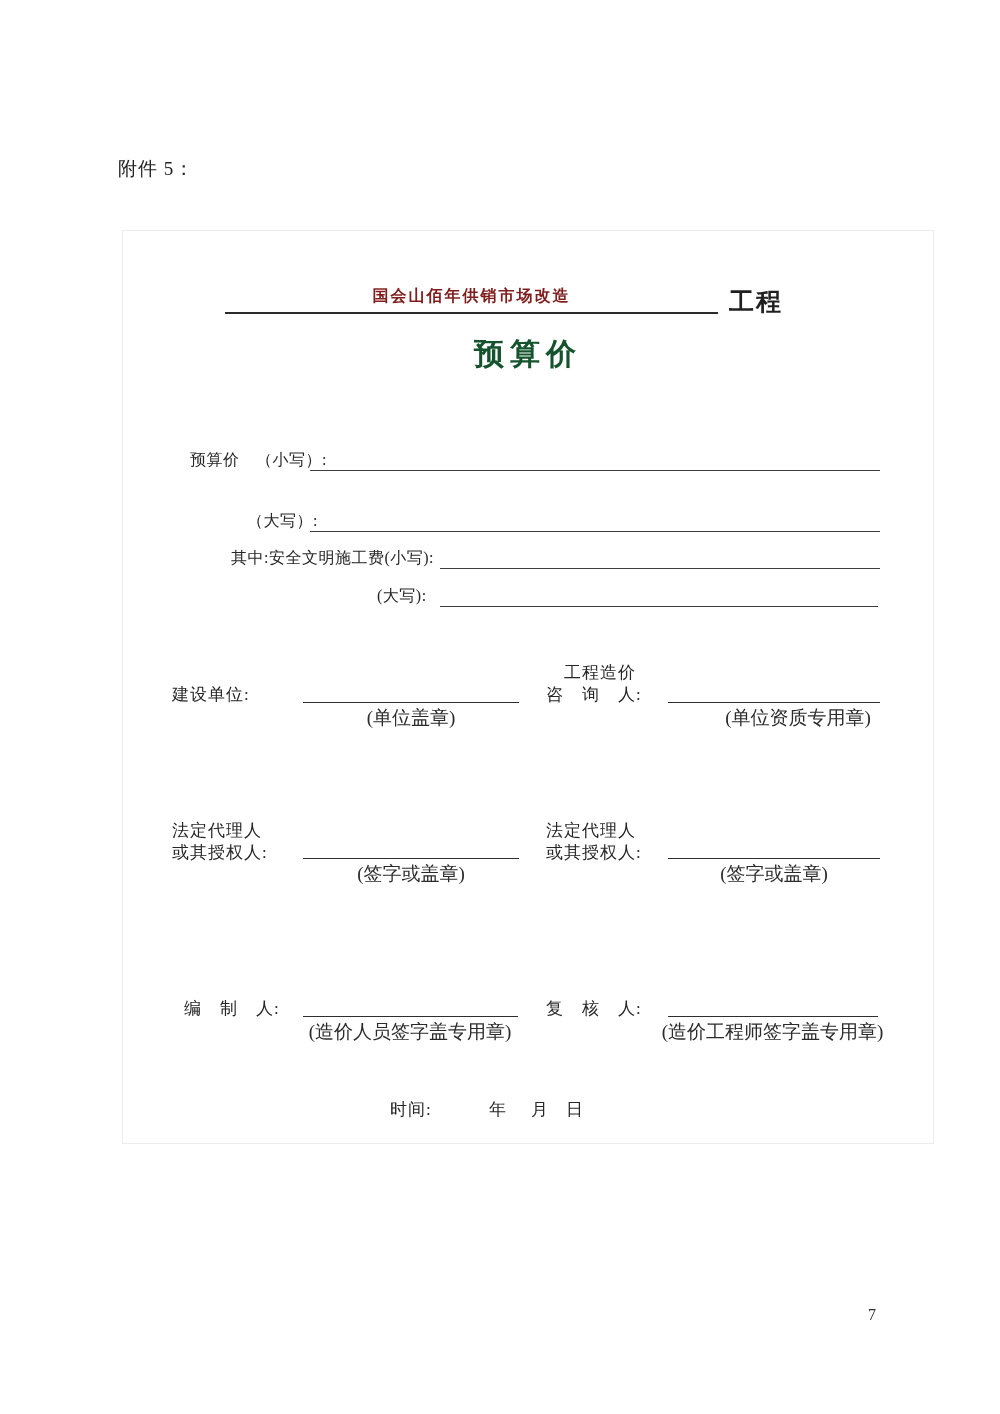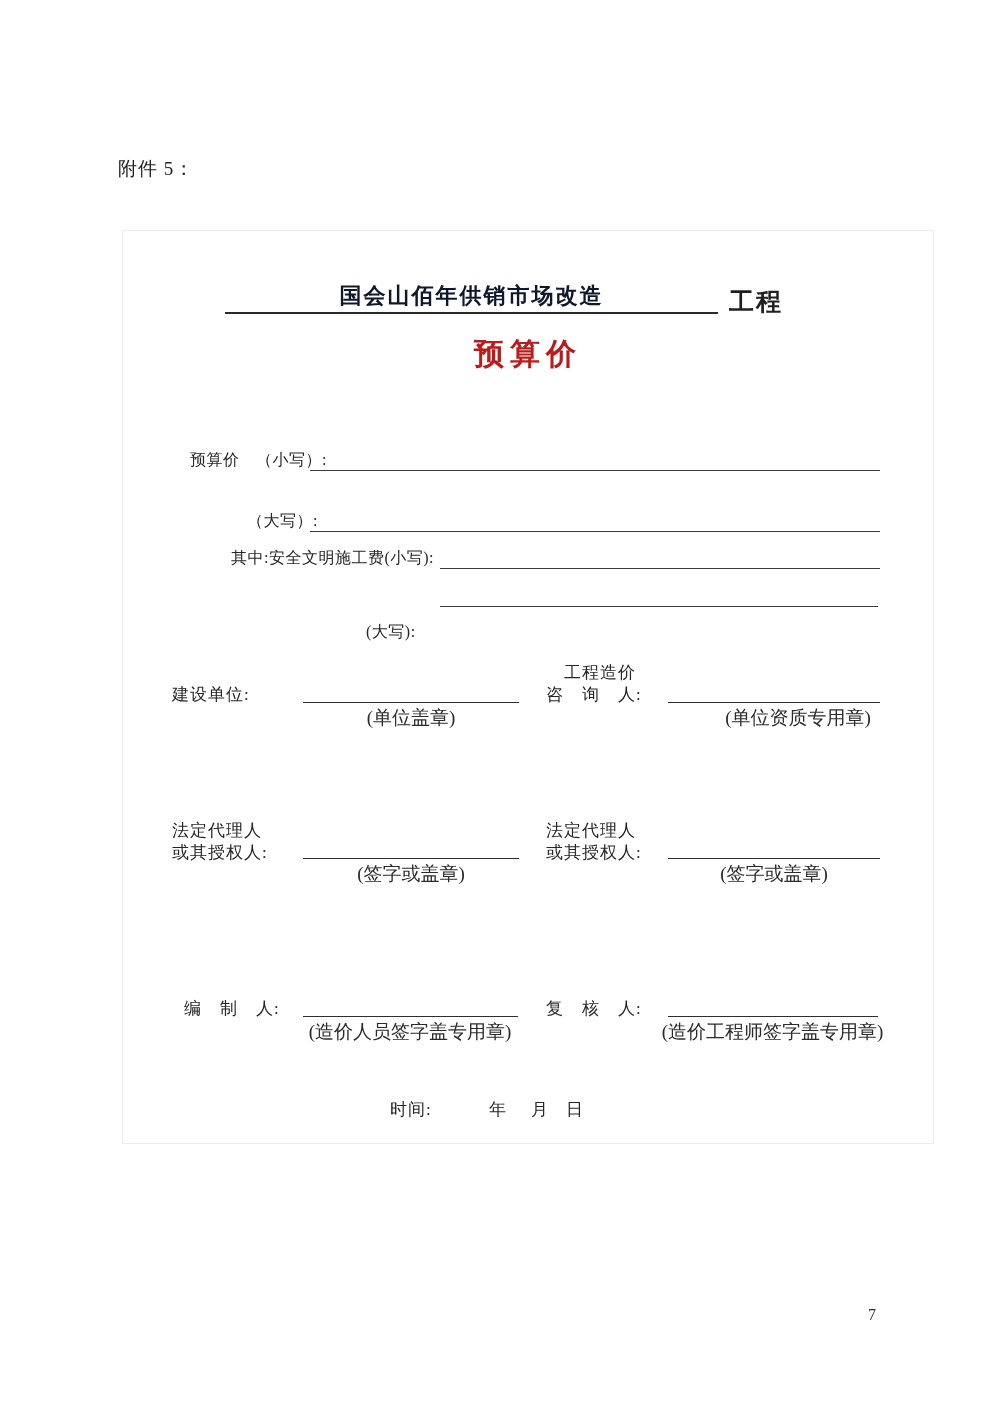--- a/index.html
+++ b/index.html
@@ -18,33 +18,33 @@
   .lbl2 { font-size: 17px; white-space: nowrap; line-height: 21px; letter-spacing: 1px; }
   .cap  { font-size: 19px; text-align: center; white-space: nowrap; color: #2b2b2b; }
   .fline { border-top: 1px solid #3d3d3d; height: 0; }
   .sigline { border-top: 1.5px solid #2e2e2e; height: 0; }
   .form-box {
     border: 1px solid #ececec;
   }
   .title-underline {
     border-bottom: 2px solid #2b2b2b;
     text-align: center;
-    font-size: 22px;
+    font-size: 16px;
     font-weight: 600;
     line-height: 30px;
     letter-spacing: 2px;
-    color: #0f172a;
+    color: #7f1d1d;
   }
   .suffix { font-size: 25px; font-weight: 700; color: #1f1f1f; letter-spacing: 2px; }
   .doc-title {
     text-align: center;
     font-size: 30px;
     font-weight: 700;
     letter-spacing: 6px;
-    color: #b91c1c;
+    color: #14532d;
   }
   .pageno { font-size: 16px; color: #333; }
   .attach { font-size: 19px; color: #222; letter-spacing: 1px; }
 </style>
 </head>
 <body>
 
 <div class="sheet">
 
   <div class="abs attach" style="left:118px; top:156px;">附件 5：</div>
@@ -60,21 +60,21 @@
 
   <div class="abs lbl" style="left:178px; top:450px;margin-left:12px;">预算价　（小写）:</div>
   <div class="abs fline" style="left:310px; top:470px; width:570px;"></div>
 
   <div class="abs lbl" style="left:247px; top:511px;">（大写）:</div>
   <div class="abs fline" style="left:310px; top:531px; width:570px;"></div>
 
   <div class="abs lbl" style="left:231px; top:548px;">其中:安全文明施工费(小写):</div>
   <div class="abs fline" style="left:440px; top:568px; width:440px;"></div>
 
-  <div class="abs lbl" style="left:366px; top:586px;margin-top:36px;">(大写):</div>
+  <div class="abs lbl" style="left:377px; top:586px;">(大写):</div>
   <div class="abs fline" style="left:440px; top:606px; width:438px;"></div>
 
   <div class="abs lbl2" style="left:172px; top:684px;">建设单位:</div>
   <div class="abs sigline" style="left:303px; top:702px; width:216px;"></div>
   <div class="abs cap" style="left:303px; top:705px; width:216px;">(单位盖章)</div>
 
   <div class="abs lbl2" style="left:564px; top:662px;">工程造价</div>
   <div class="abs lbl2" style="left:546px; top:684px;text-align:center;">咨　询　人:</div>
   <div class="abs sigline" style="left:668px; top:702px; width:212px;"></div>
   <div class="abs cap" style="left:692px; top:705px; width:212px;">(单位资质专用章)</div>

